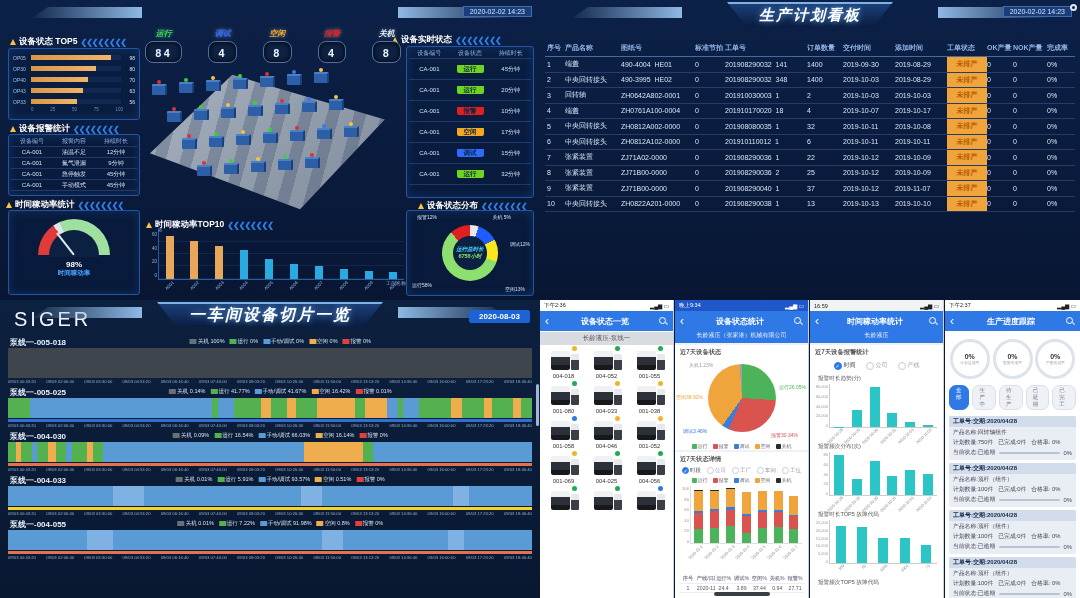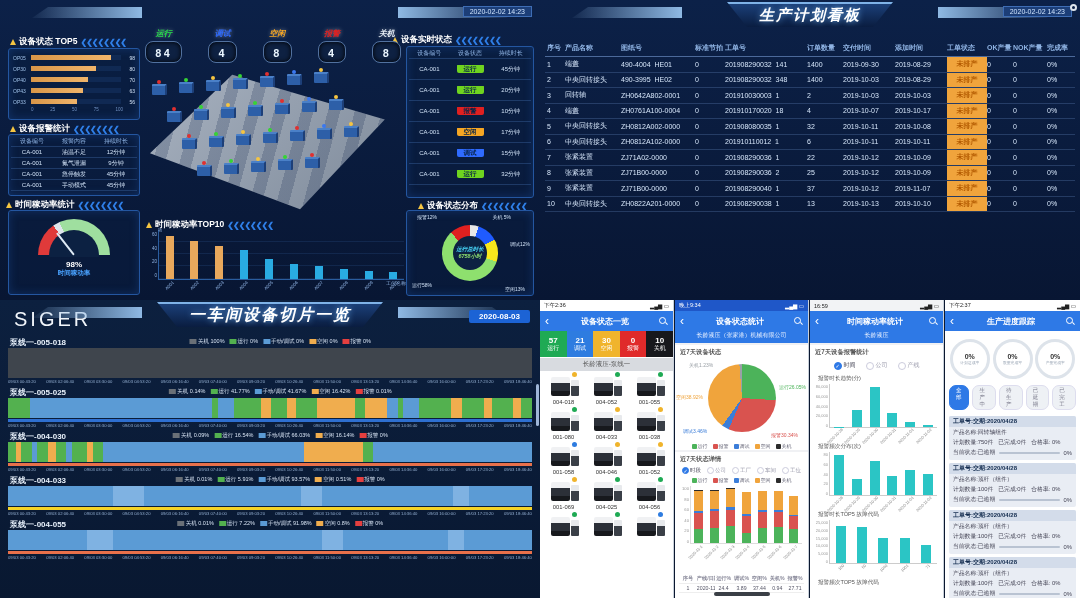--- a/index.html
+++ b/index.html
@@ -982,42 +982,20 @@
   <div class="phone" id="ph1">
     <div class="pstatus">
       <span>下午2:36</span>
       <span>▂▄▆ ▭</span>
     </div>
     <div class="pnav">
       <span class="pback">‹</span>
       <span class="pnav-t">设备状态一览</span>
       <span class="psearch"></span>
     </div>
-    <div class="ptabs">
-        <div class="ptab" style="background: rgb(31, 170, 84);">
-          <div class="ptab-n">57</div>
-          <div class="ptab-l">运行</div>
-        </div>
-        <div class="ptab" style="background: rgb(46, 124, 224);">
-          <div class="ptab-n">21</div>
-          <div class="ptab-l">调试</div>
-        </div>
-        <div class="ptab" style="background: rgb(240, 180, 44);">
-          <div class="ptab-n">30</div>
-          <div class="ptab-l">空闲</div>
-        </div>
-        <div class="ptab" style="background: rgb(224, 42, 42);">
-          <div class="ptab-n">0</div>
-          <div class="ptab-l">报警</div>
-        </div>
-        <div class="ptab" style="background: rgb(23, 24, 28);">
-          <div class="ptab-n">10</div>
-          <div class="ptab-l">关机</div>
-        </div>
-      </div>
     <div class="psec">长龄液压-泵线一</div>
     <div class="pgrid">
         <div class="mcard">
           <div class="mx">
             <span class="mx-dot" style="background: rgb(240, 180, 44);"></span>
           </div>
           <div class="mlabel">004-018</div>
         </div>
         <div class="mcard">
           <div class="mx">

